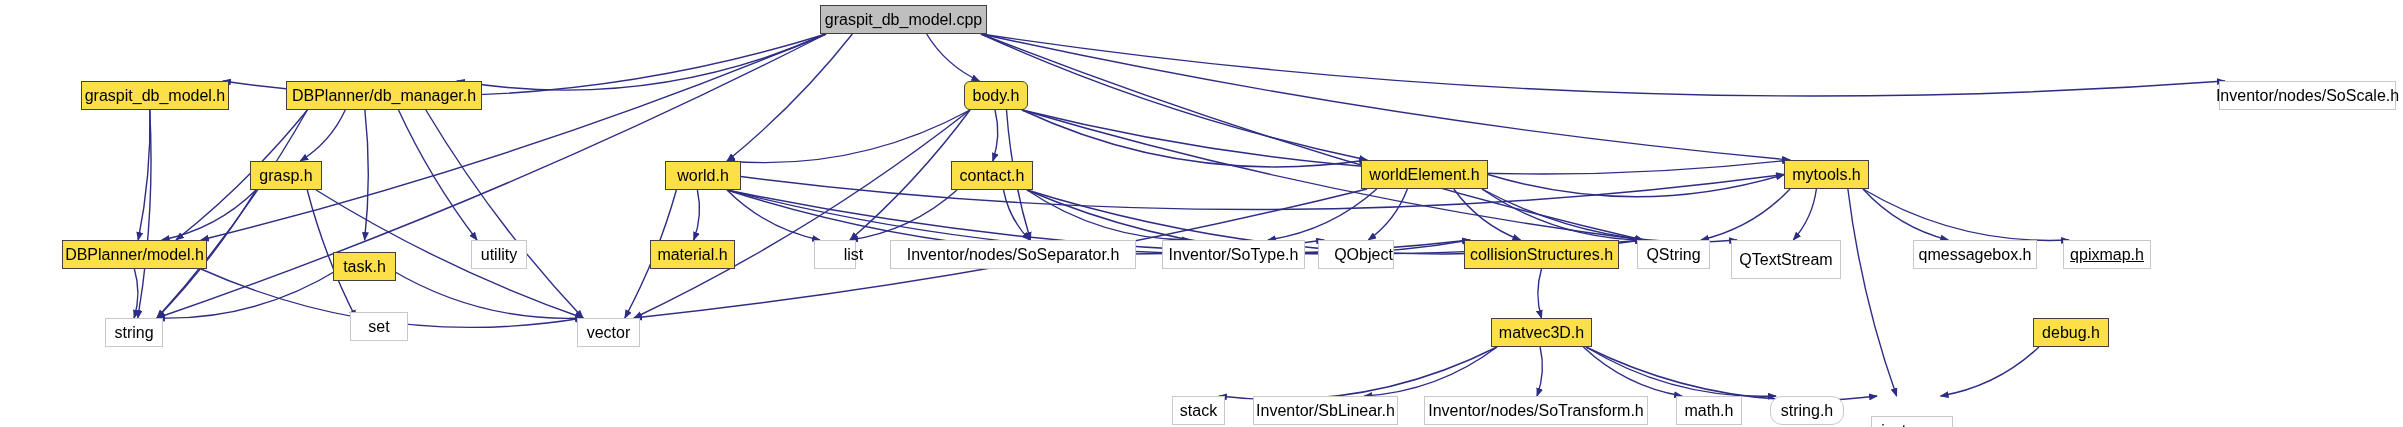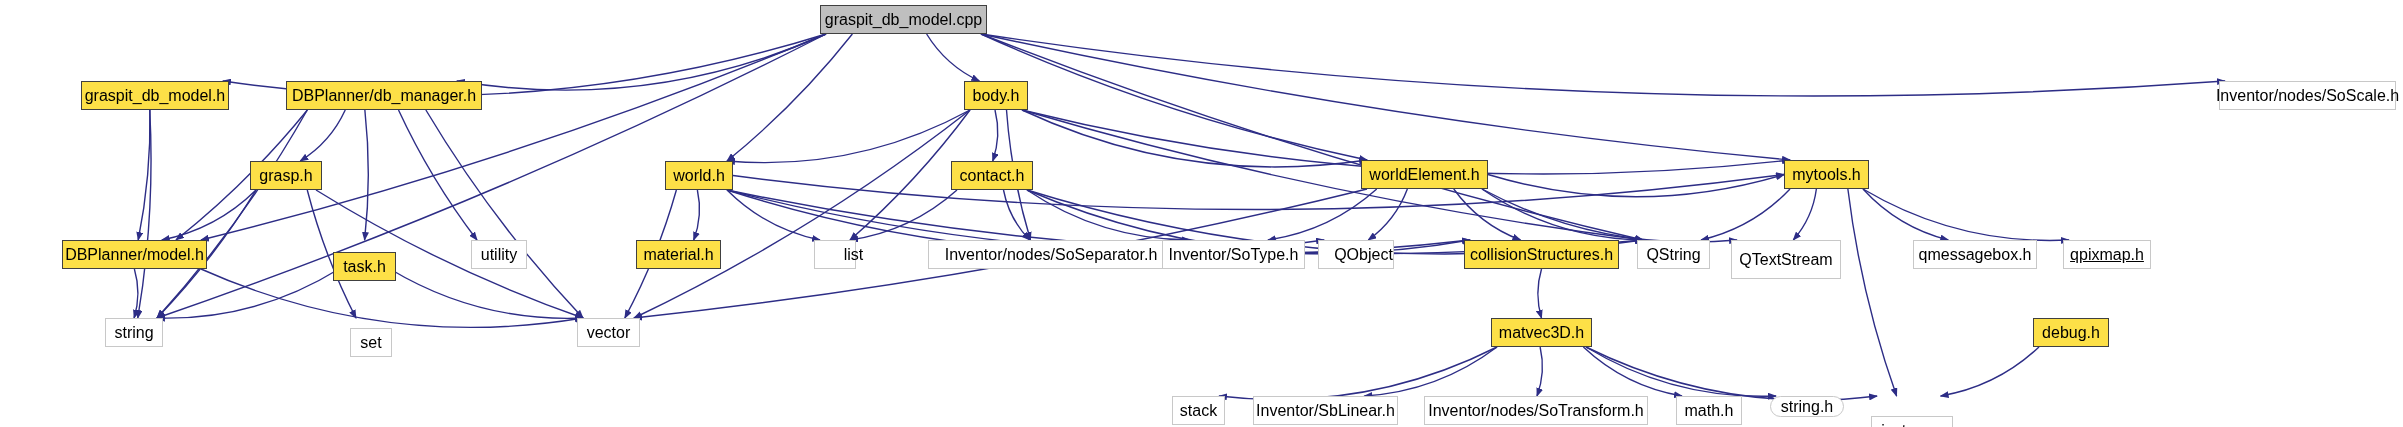--- a/index.html
+++ b/index.html
@@ -95,54 +95,54 @@
   <div id="node-layer">
       <div class="node n-root" style="left: 820px; top: 5px; width: 167px; height: 29px;">
         <span class="lbl">graspit_db_model.cpp</span>
       </div>
       <div class="node n-bold" style="left: 81px; top: 81px; width: 148px; height: 29px;">
         <span class="lbl">graspit_db_model.h</span>
       </div>
       <div class="node n-bold" style="left: 267px; top: 81px; width: 196px; height: 29px; margin-left: 19px;">
         <span class="lbl">DBPlanner/db_manager.h</span>
       </div>
-      <div class="node n-bold" style="left: 964px; top: 81px; width: 64px; height: 29px;">
+      <div class="node n-bold" style="left: 964px; top: 81px; width: 64px; height: 29px; border-radius: 6px;">
         <span class="lbl">body.h</span>
       </div>
       <div class="node n-bold" style="left: 250px; top: 161px; width: 72px; height: 29px;">
         <span class="lbl">grasp.h</span>
       </div>
-      <div class="node n-bold" style="left: 665px; top: 161px; width: 68px; height: 29px;">
+      <div class="node n-bold" style="left: 665px; top: 161px; width: 76px; height: 29px;">
         <span class="lbl">world.h</span>
       </div>
       <div class="node n-bold" style="left: 951px; top: 161px; width: 82px; height: 29px;">
         <span class="lbl">contact.h</span>
       </div>
       <div class="node n-bold" style="left: 1361px; top: 160px; width: 127px; height: 29px;">
         <span class="lbl">worldElement.h</span>
       </div>
       <div class="node n-bold" style="left: 1784px; top: 160px; width: 85px; height: 29px;">
         <span class="lbl">mytools.h</span>
       </div>
       <div class="node n-bold" style="left: 62px; top: 240px; width: 145px; height: 29px;">
         <span class="lbl">DBPlanner/model.h</span>
       </div>
       <div class="node n-bold" style="left: 333px; top: 252px; width: 63px; height: 29px;">
         <span class="lbl">task.h</span>
       </div>
       <div class="node n-thin" style="left: 471px; top: 240px; width: 56px; height: 29px;">
         <span class="lbl">utility</span>
       </div>
-      <div class="node n-bold" style="left: 636px; top: 240px; width: 85px; height: 29px;">
+      <div class="node n-bold" style="left: 650px; top: 240px; width: 85px; height: 29px;">
         <span class="lbl">material.h</span>
       </div>
       <div class="node n-thin" style="left: 814px; top: 240px; width: 42px; height: 29px; padding-left: 37px;">
         <span class="lbl">list</span>
       </div>
-      <div class="node n-thin" style="left: 928px; top: 240px; width: 246px; height: 29px;">
+      <div class="node n-thin" style="left: 890px; top: 240px; width: 246px; height: 29px;">
         <span class="lbl">Inventor/nodes/SoSeparator.h</span>
       </div>
       <div class="node n-thin" style="left: 1162px; top: 240px; width: 143px; height: 29px;">
         <span class="lbl">Inventor/SoType.h</span>
       </div>
       <div class="node n-thin" style="left: 1318px; top: 240px; width: 76px; height: 29px; padding-left: 15px;">
         <span class="lbl">QObject</span>
       </div>
       <div class="node n-bold" style="left: 1464px; top: 240px; width: 155px; height: 29px;">
         <span class="lbl">collisionStructures.h</span>
@@ -158,21 +158,21 @@
       </div>
       <div class="node n-thin" style="left: 2063px; top: 240px; width: 88px; height: 29px; text-decoration: underline;">
         <span class="lbl">qpixmap.h</span>
       </div>
       <div class="node n-thin" style="left: 2219px; top: 81px; width: 177px; height: 29px;">
         <span class="lbl">Inventor/nodes/SoScale.h</span>
       </div>
       <div class="node n-thin" style="left: 105px; top: 318px; width: 58px; height: 29px;">
         <span class="lbl">string</span>
       </div>
-      <div class="node n-thin" style="left: 350px; top: 328px; width: 42px; height: 29px;">
+      <div class="node n-thin" style="left: 350px; top: 312px; width: 58px; height: 29px;">
         <span class="lbl">set</span>
       </div>
       <div class="node n-thin" style="left: 577px; top: 318px; width: 63px; height: 29px;">
         <span class="lbl">vector</span>
       </div>
       <div class="node n-bold" style="left: 1491px; top: 318px; width: 101px; height: 29px;">
         <span class="lbl">matvec3D.h</span>
       </div>
       <div class="node n-bold" style="left: 2033px; top: 318px; width: 76px; height: 29px;">
         <span class="lbl">debug.h</span>
@@ -182,20 +182,20 @@
       </div>
       <div class="node n-thin" style="left: 1253px; top: 396px; width: 145px; height: 29px;">
         <span class="lbl">Inventor/SbLinear.h</span>
       </div>
       <div class="node n-thin" style="left: 1424px; top: 396px; width: 224px; height: 29px;">
         <span class="lbl">Inventor/nodes/SoTransform.h</span>
       </div>
       <div class="node n-thin" style="left: 1676px; top: 396px; width: 66px; height: 29px;">
         <span class="lbl">math.h</span>
       </div>
-      <div class="node n-thin" style="left: 1770px; top: 396px; width: 74px; height: 21px; border-radius: 12px;">
+      <div class="node n-thin" style="left: 1770px; top: 396px; width: 74px; height: 29px; border-radius: 12px;">
         <span class="lbl">string.h</span>
       </div>
       <div class="node n-thin" style="left: 1871px; top: 416px; width: 82px; height: 29px;">
         <span class="lbl">iostream</span>
       </div>
     </div>
 </div>
 
 </body></html>

